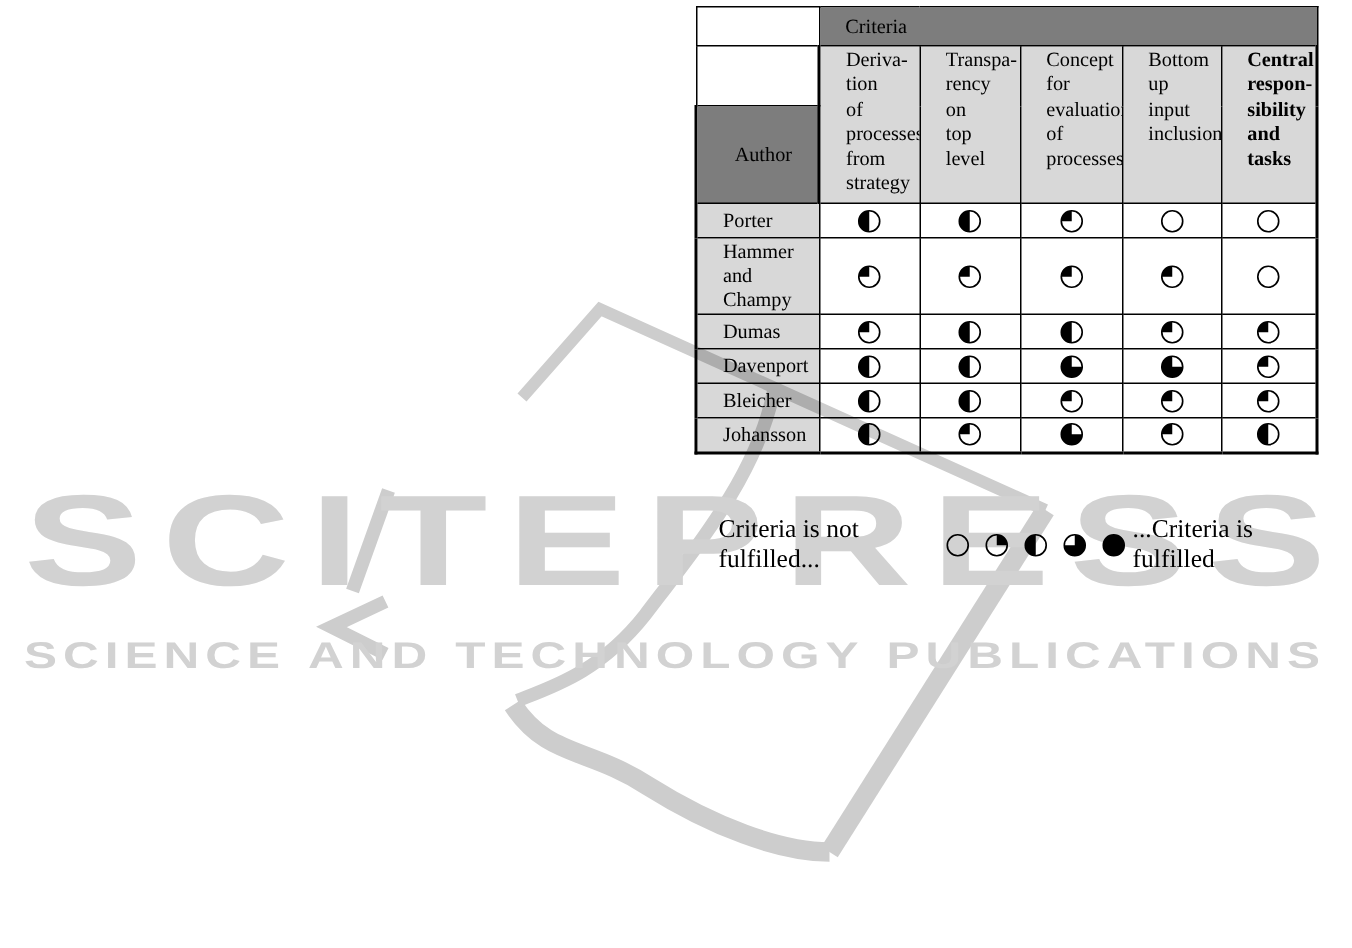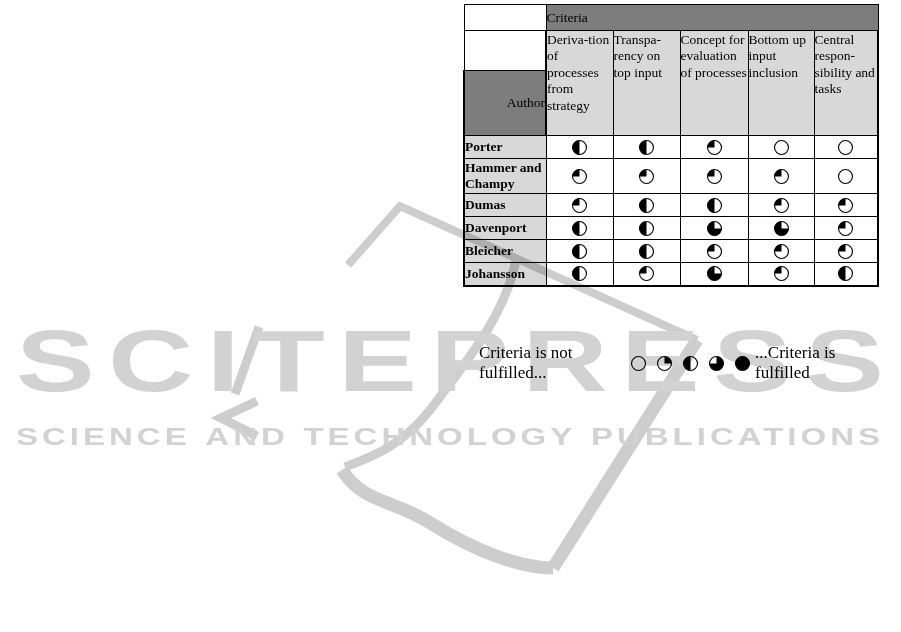--- a/index.html
+++ b/index.html
@@ -3,34 +3,34 @@
 <meta charset="utf-8">
 <style>
   html,body{margin:0;padding:0;}
   body{width:901px;height:632px;background:#fff;overflow:hidden;
        font-family:"Liberation Serif", serif;}
   .page{position:relative;width:901px;height:632px;background:#fff;overflow:hidden;}
 
   
   .table-wrap{position:absolute;left:463px;top:4px;z-index:1;}
   table.cmp{border-collapse:collapse;table-layout:fixed;width:414px;}
-  table.cmp td{border:1px solid #000;padding:1px 0;font-size:13.5px;color:#000;
+  table.cmp td{border:1px solid #000;padding:1px 17px;font-size:13.5px;color:#000;
                overflow:hidden;}
   td.blank{border:none;background:transparent;}
   td.banner{background:var(--dark-gray);color:#fff;font-size:14px;
             border-top:2px solid #000;border-right:2px solid #000;border-left:2px solid #000;
             padding:2px 6px;vertical-align:middle;}
   td.colhead{background:var(--light-gray);vertical-align:top;font-size:13px;
              line-height:1.22;padding-top:3px;}
   td.author-head{background:var(--dark-gray);color:#fff;font-size:14px;
                  vertical-align:middle;border-top:2px solid #000;padding-left:5px;text-align:right;}
-  td.author-cell{background:var(--light-gray);vertical-align:middle;padding-left:5px;font-weight:bold;}
+  td.author-cell{background:var(--light-gray);vertical-align:middle;padding-left:5px;}
   td.ball-cell{background:#fff;text-align:center;vertical-align:middle;}
   .edge-l{border-left:2px solid #000 !important;}
-  .edge-r{border-right:2px solid #000 !important;}
+  .edge-r{border-right:2px solid #000 !important;font-weight:bold;}
   .edge-b{border-bottom:2px solid #000 !important;}
   tr.rA{height:26px;} tr.rB{height:40px;} tr.rC{height:65px;}
   tr.data-row{height:23px;}
   .ball-cell svg, .legend svg{display:block;margin:0 auto;}
 
   
   .legend{position:absolute;left:479px;top:343px;width:400px;display:flex;
           align-items:center;font-size:17px;color:#000;z-index:1;}
   .legend .balls{display:flex;align-items:center;column-gap:9px;margin:0 4px;}
 
@@ -64,21 +64,21 @@
           <col style="width:64px">
       </colgroup>
       <tbody>
         <tr class="rA">
           <td class="blank"></td>
           <td class="banner" colspan="5">Criteria</td>
         </tr>
         <tr class="rB" id="hdr-row">
           <td class="blank"></td>
         <td class="colhead edge-l" rowspan="2">Deriva-tion of processes from strategy</td>
-            <td class="colhead" rowspan="2">Transpa-rency on top input</td>
+            <td class="colhead" rowspan="2">Transpa-rency on top level</td>
             <td class="colhead" rowspan="2">Concept for evaluation of processes</td>
             <td class="colhead" rowspan="2">Bottom up input inclusion</td>
             <td class="colhead edge-r" rowspan="2">Central respon-sibility and tasks</td>
           </tr>
         <tr class="rC">
           <td class="author-head edge-l">Author</td>
         </tr>
       </tbody>
       <tbody id="rows-body">
           <tr class="data-row">

